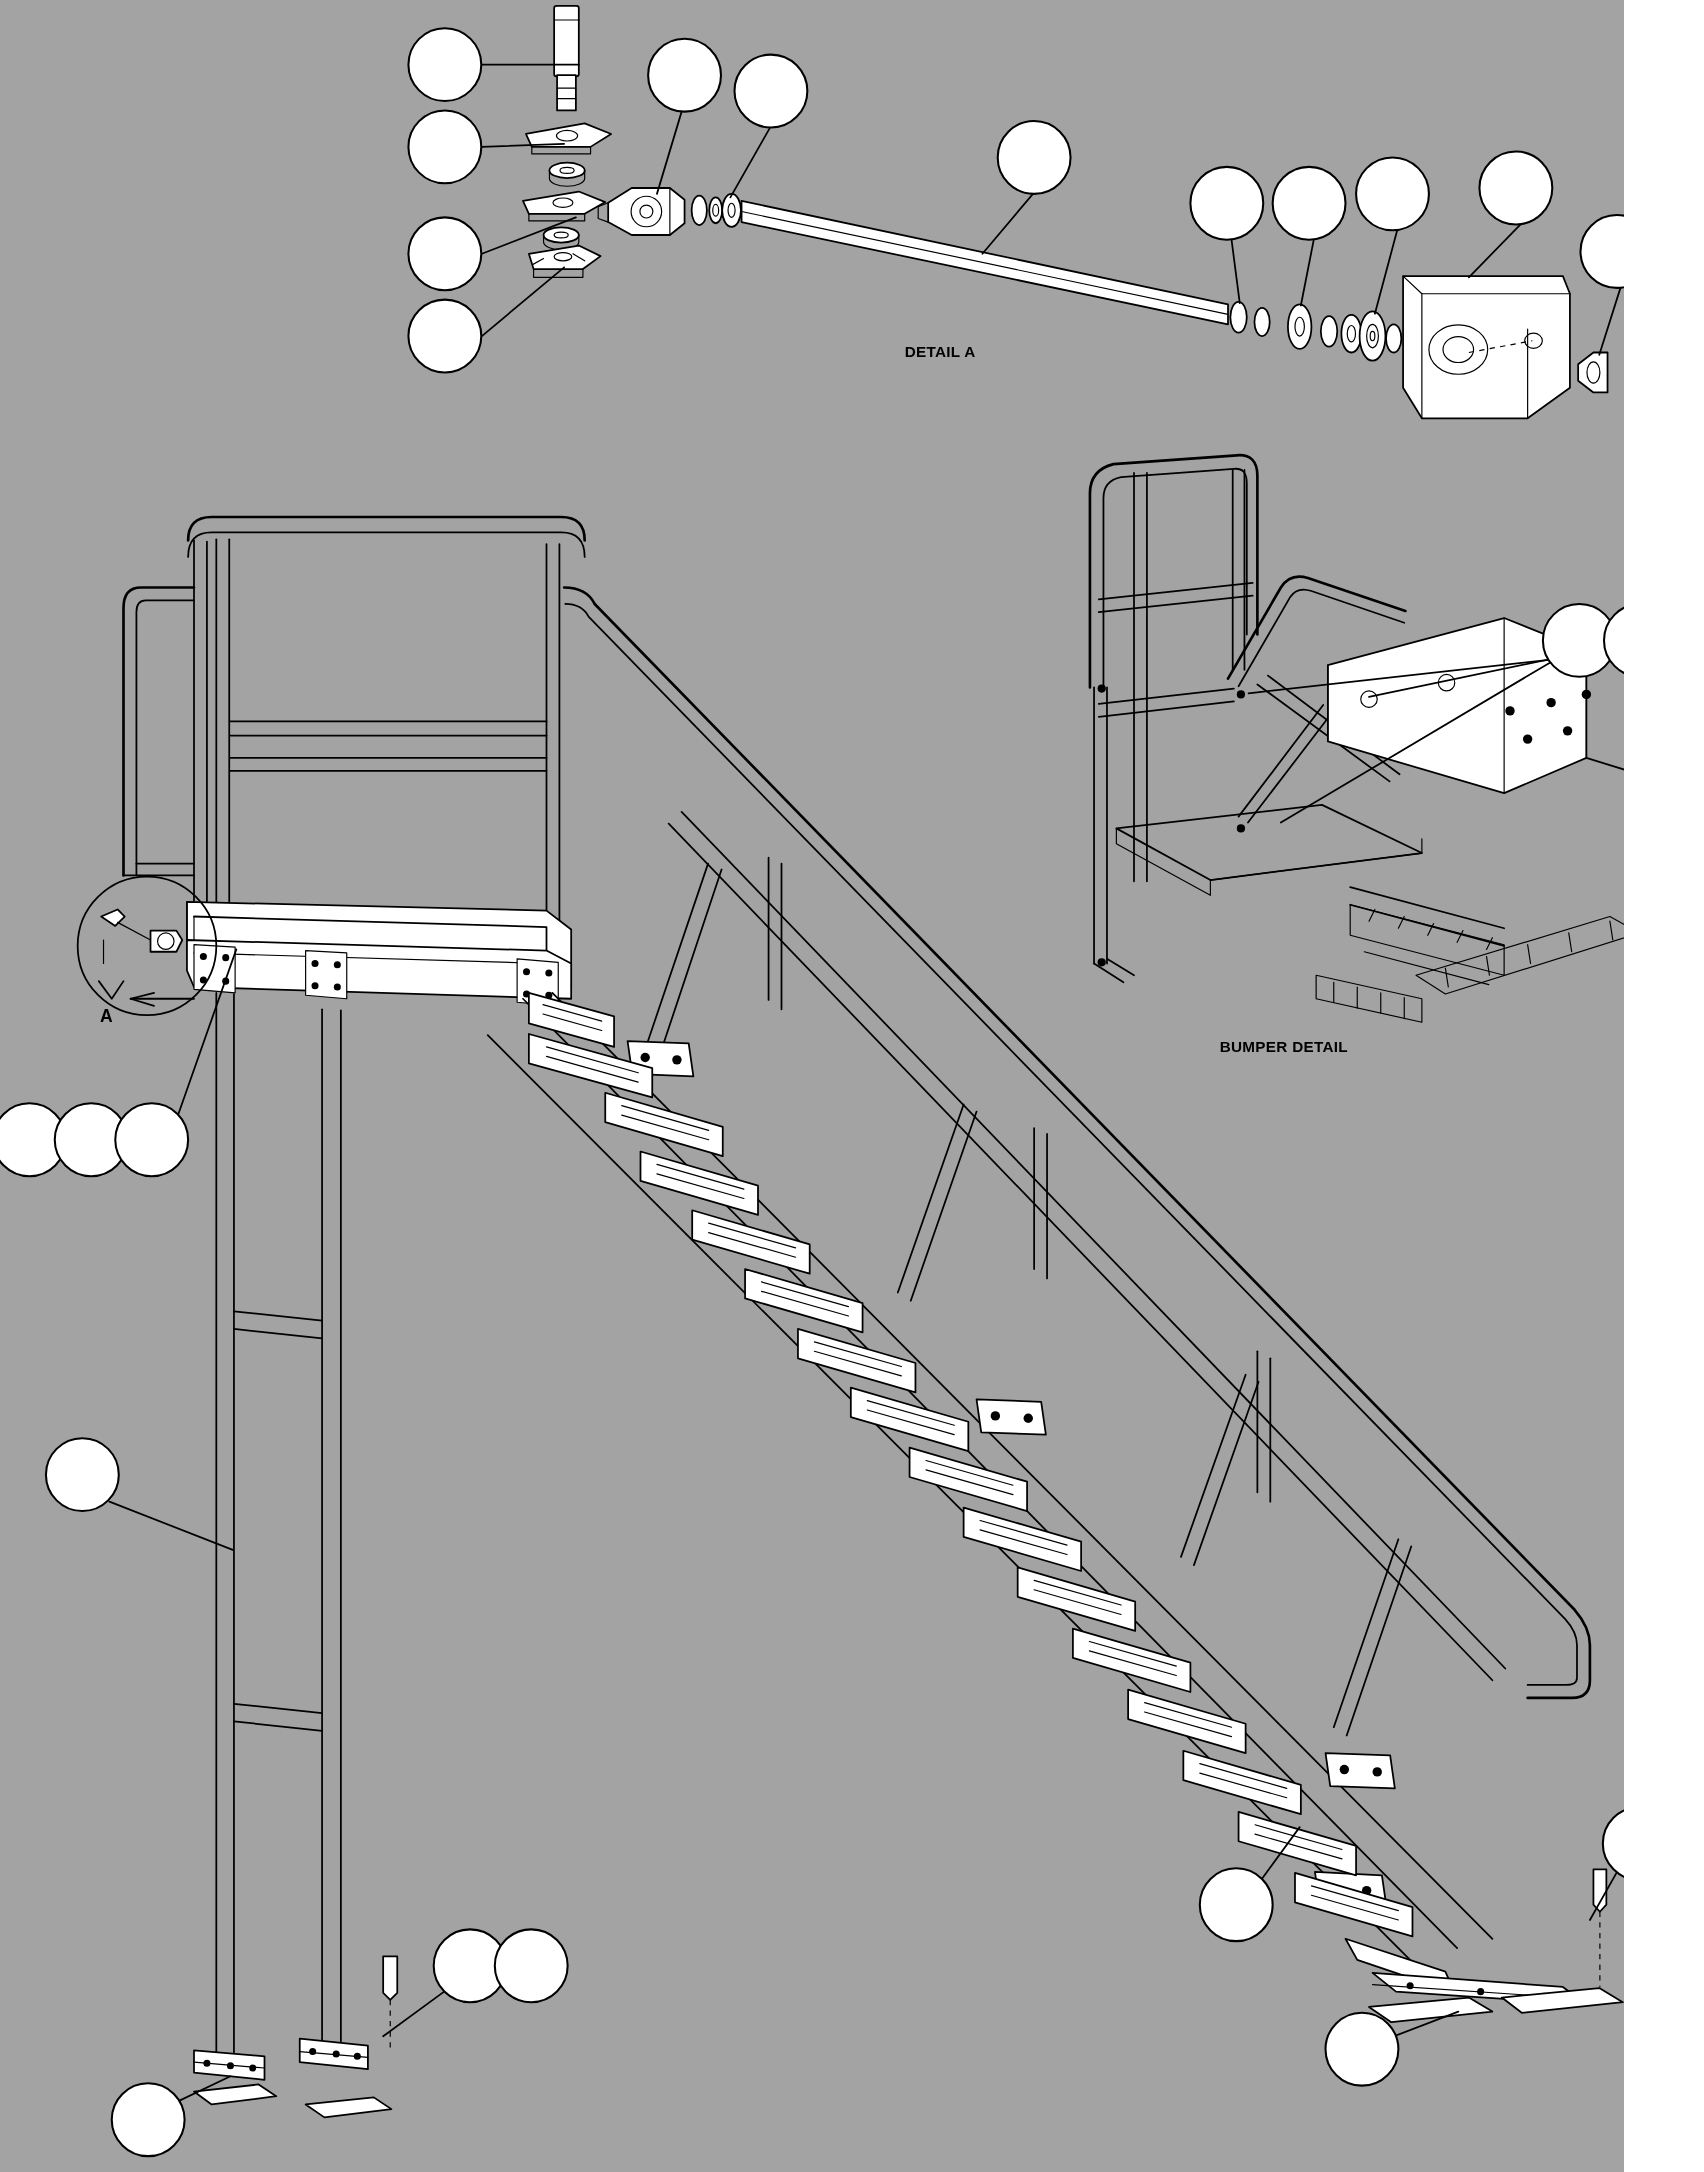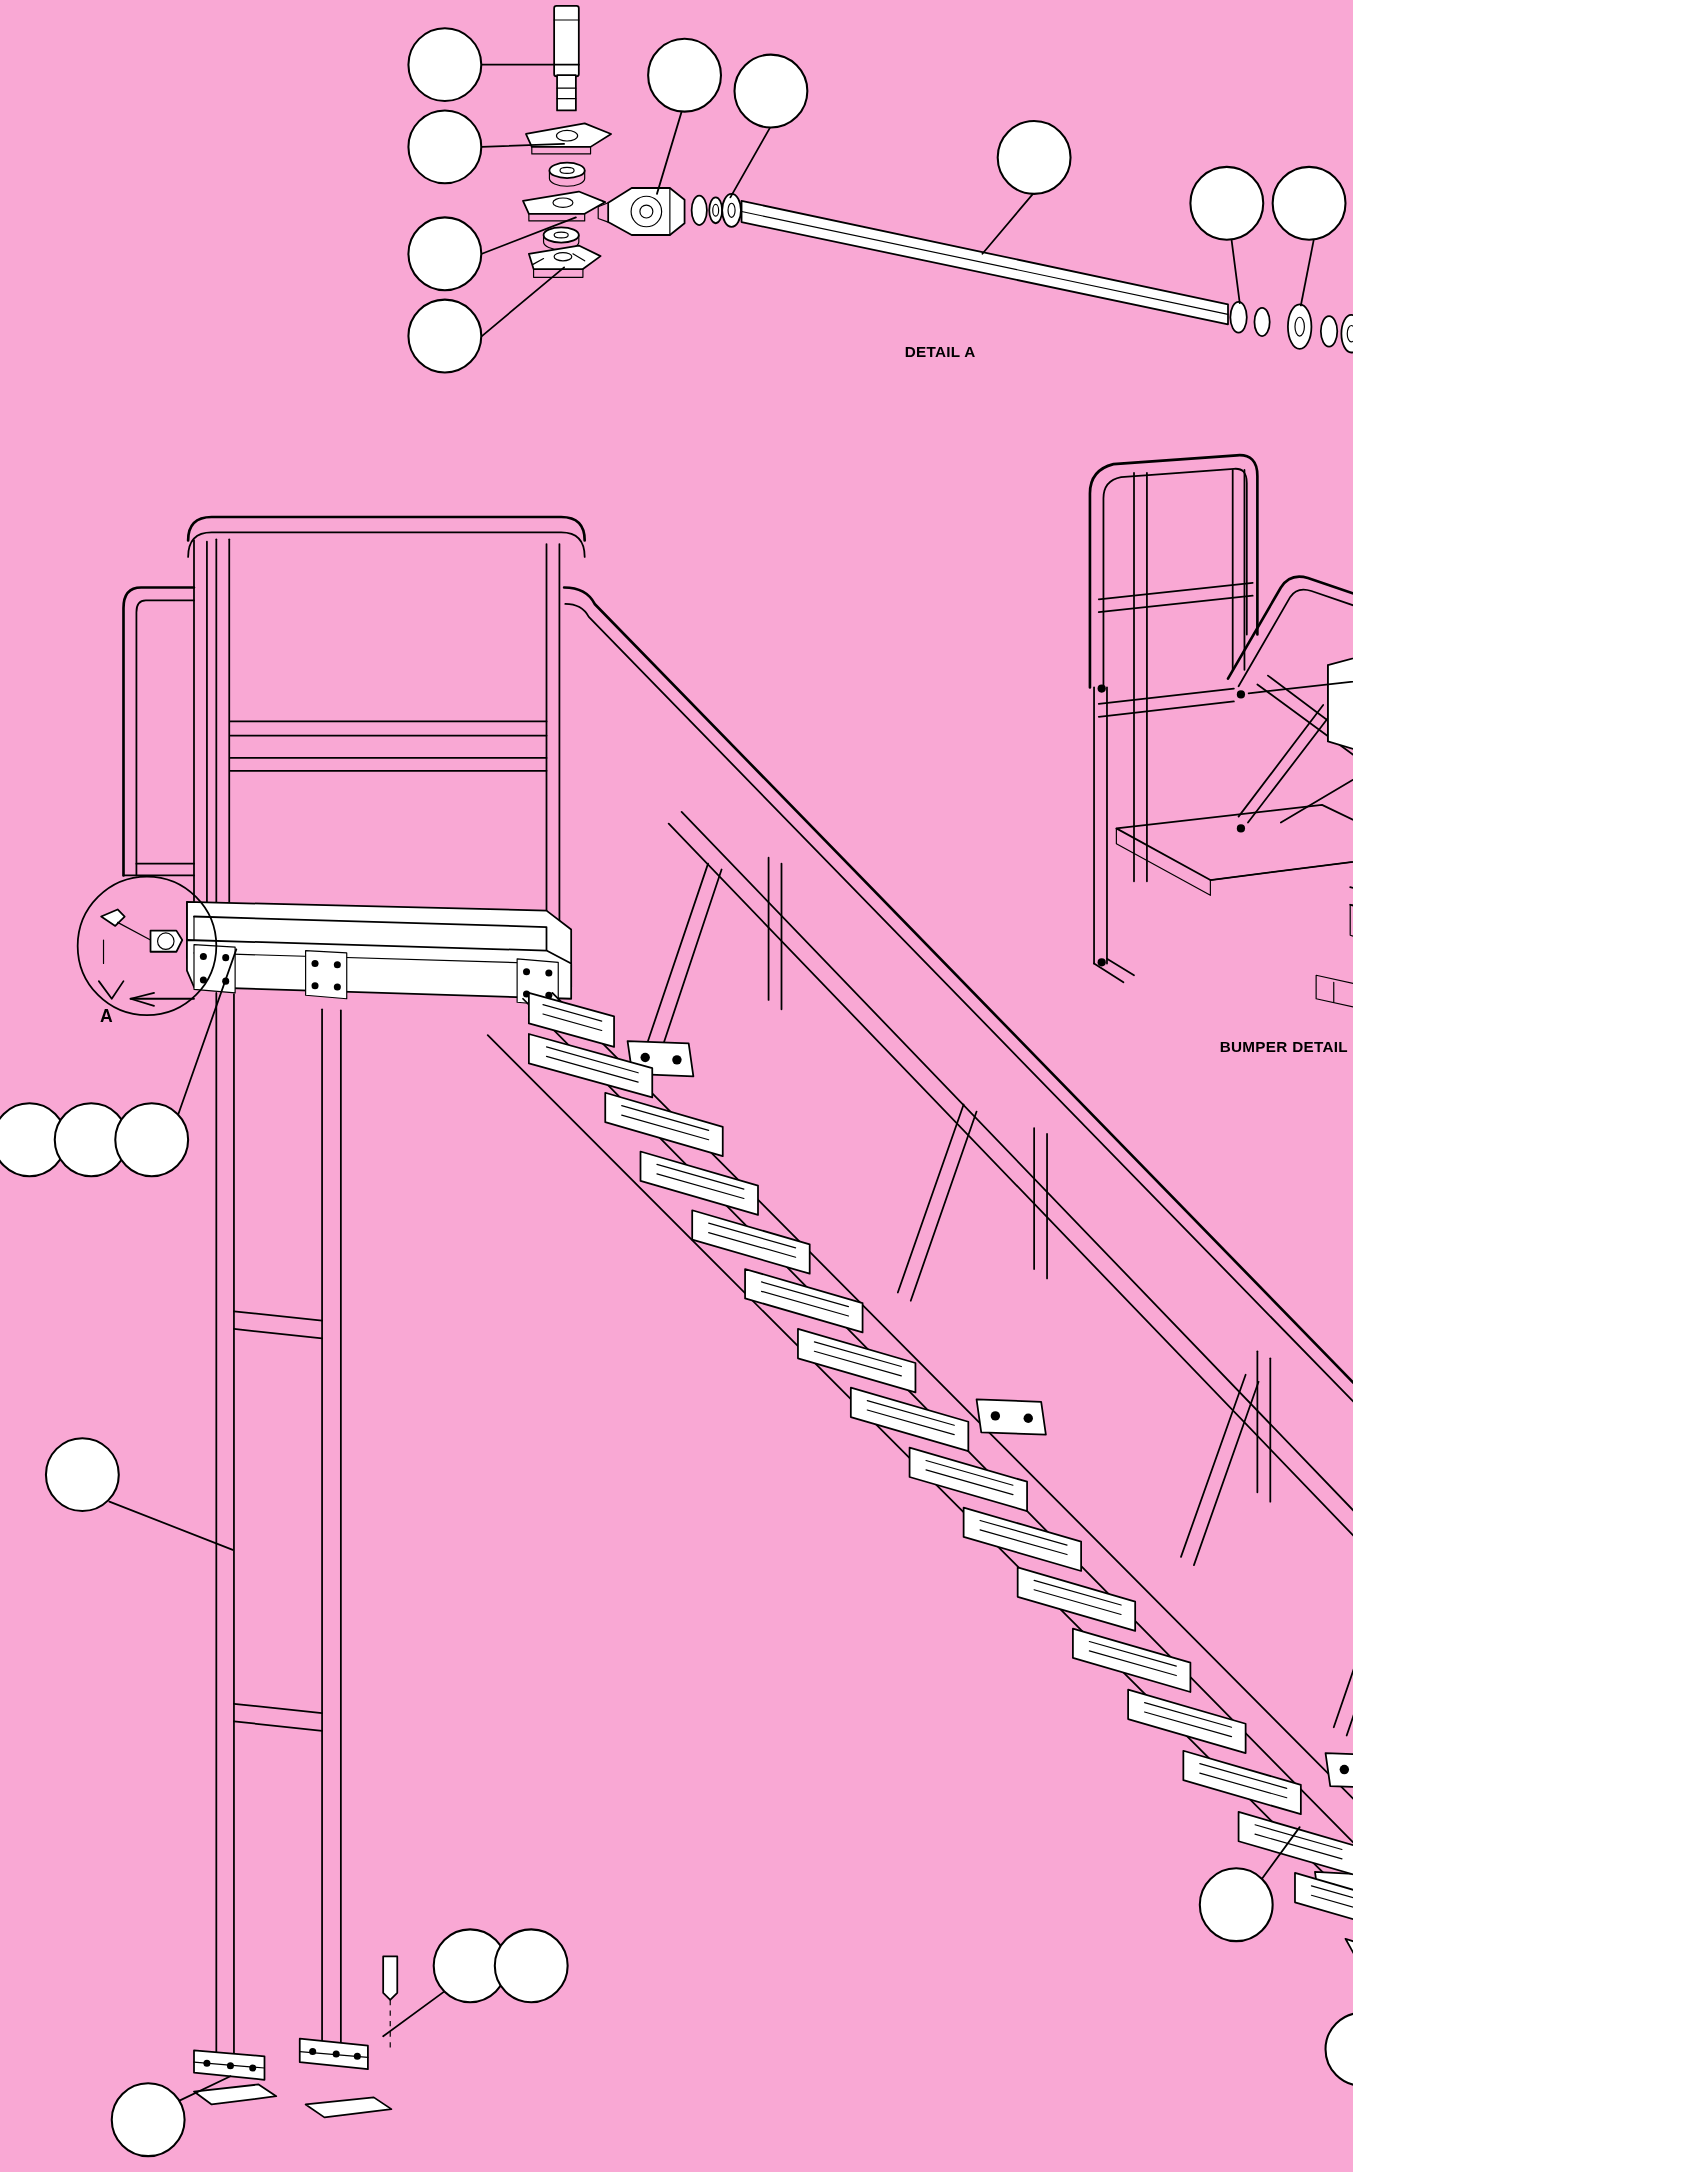--- a/index.html
+++ b/index.html
@@ -5,23 +5,23 @@
   html, body {
     margin: 0;
     padding: 0;
     background: #ffffff;
   }
   body {
     font-family: "Liberation Sans", sans-serif;
   }
   #page {
     position: relative;
-    width: 1353px;
+    width: 1624px;
     height: 2172px;
-    background: #f9a8d4;
+    background: #a3a3a3;
     overflow: hidden;
   }
   #page svg {
     position: absolute;
     left: 0;
     top: 0;
     width: 1704px;
     height: 2172px;
   }
   .ln {

